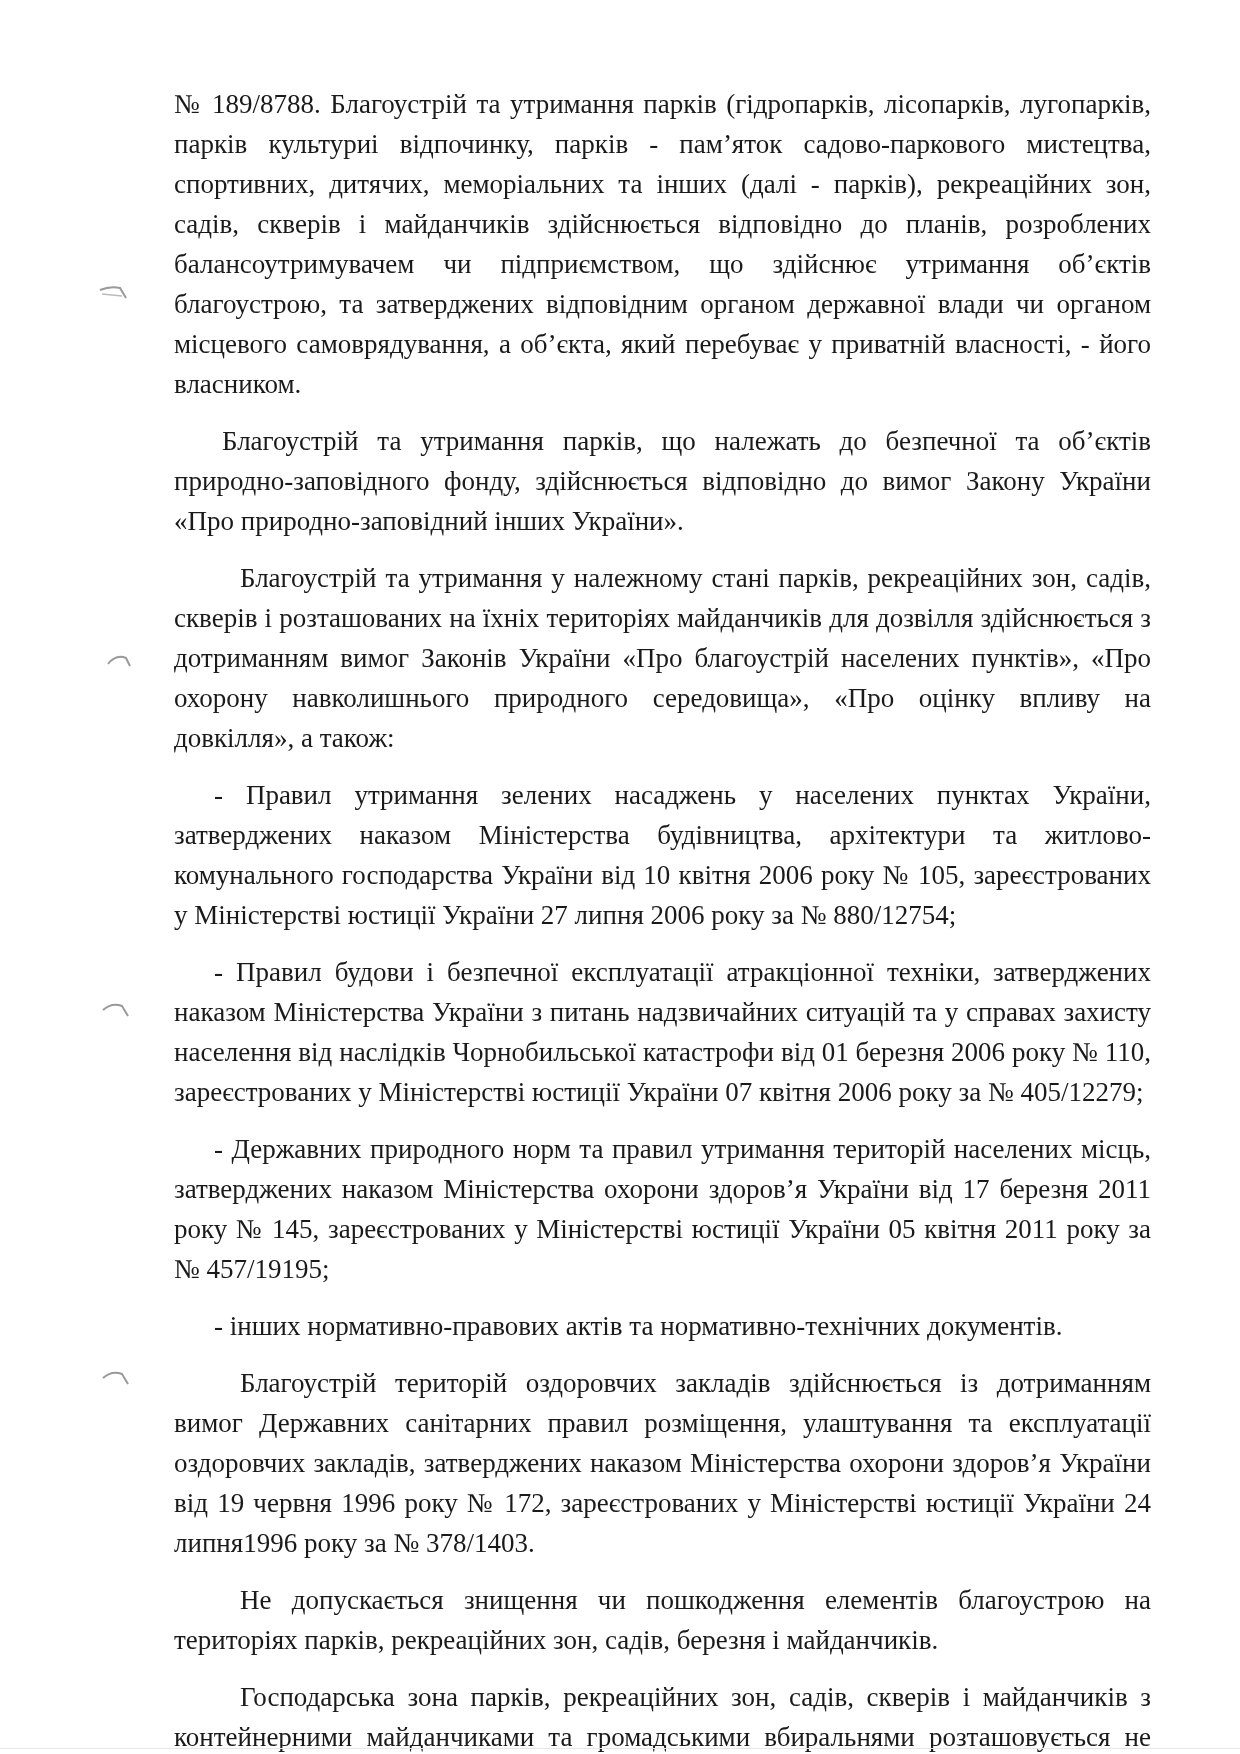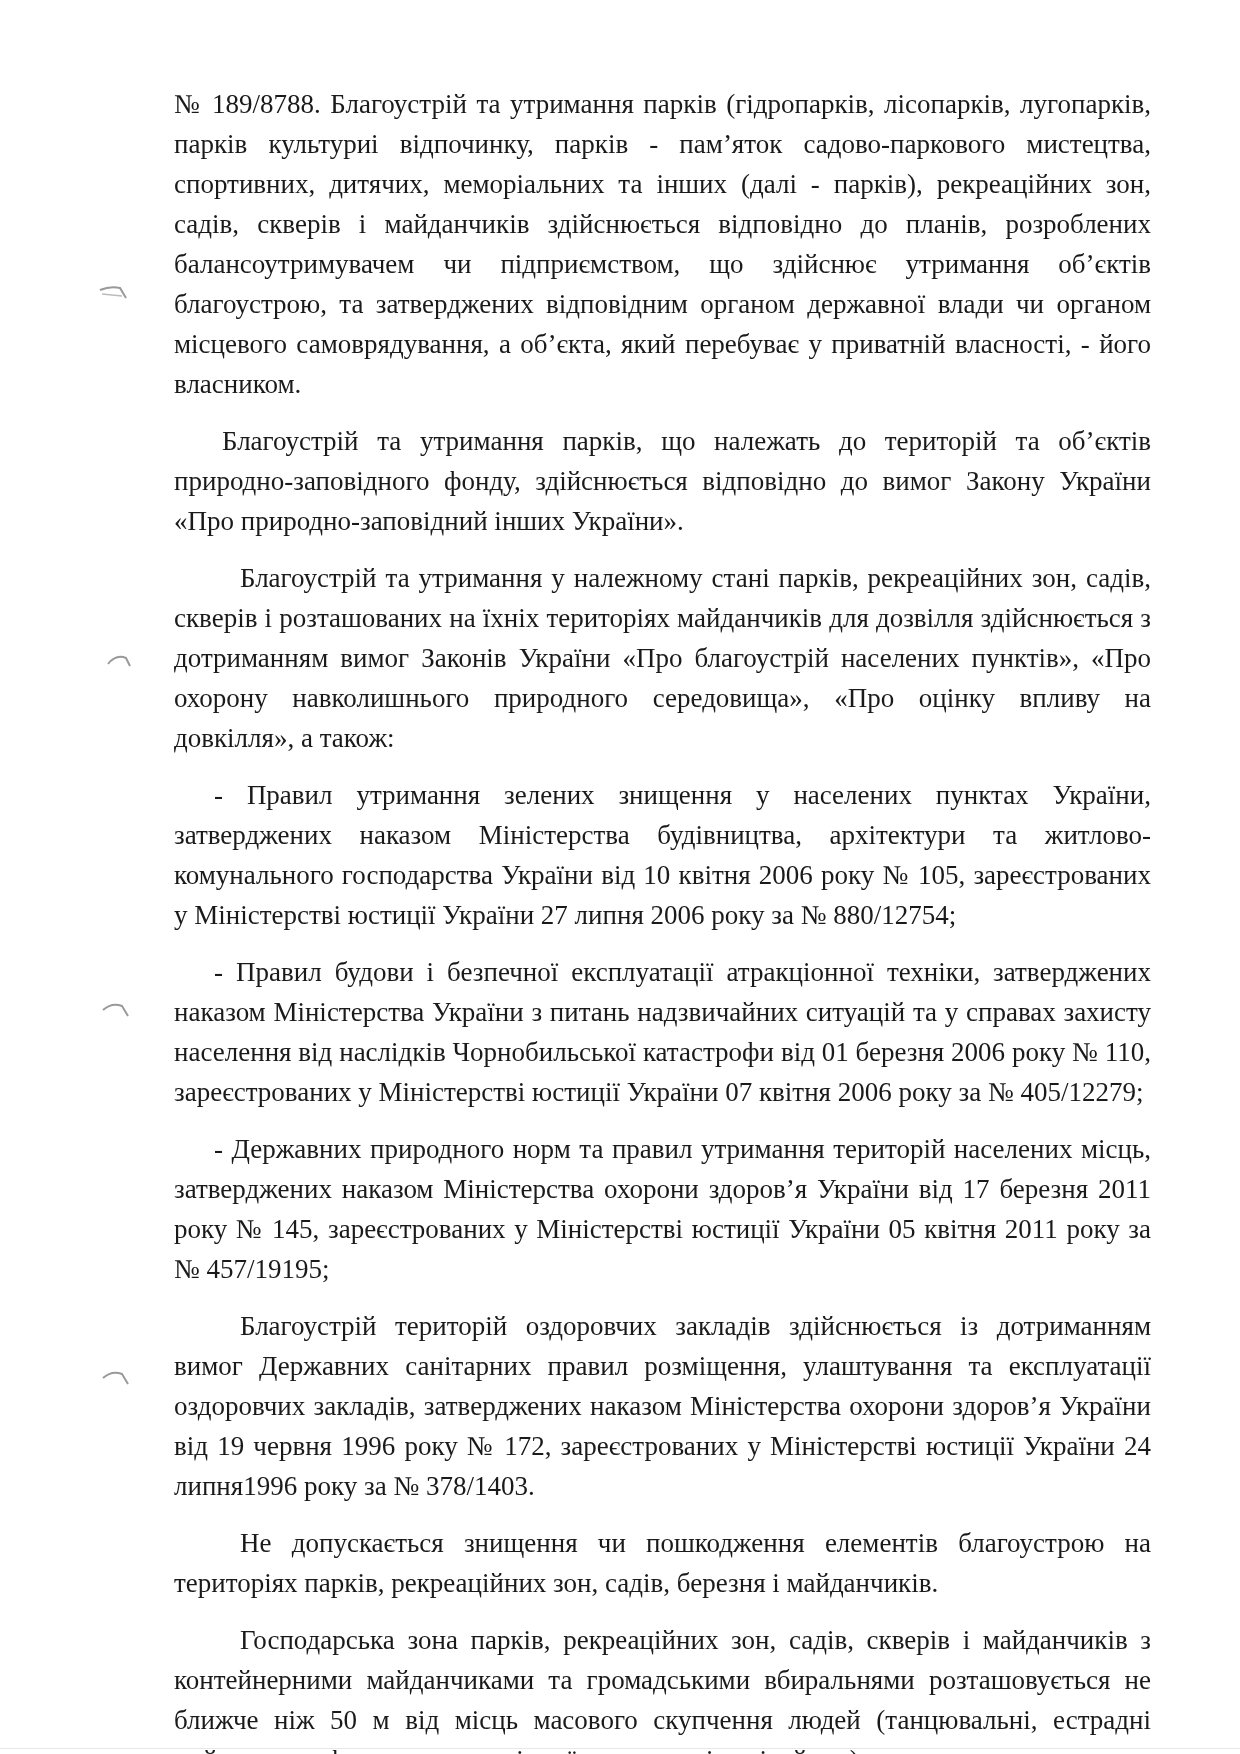--- a/index.html
+++ b/index.html
@@ -14,25 +14,26 @@
   .u { text-decoration-color: #555; text-underline-offset: 3px; }
   .punch { position: absolute; width: 34px; height: 22px; }
   .punch svg { width: 34px; height: 22px; }
   .scanline { position: absolute; left: 0; width: 1240px; height: 1px; background: #e8e8e8; }
 </style>
 </head>
 <body>
 
 <div class="page" id="page">
     <p class="p "><span>№ 189/8788. Благоустрій та утримання парків (гідропарків, лісопарків, лугопарків, парків культуриі відпочинку, парків - пам’яток садово-паркового мистецтва, спортивних, дитячих, меморіальних та інших (далі - парків), рекреаційних зон, садів, скверів і майданчиків здійснюється відповідно до планів, розроблених балансоутримувачем чи підприємством, що здійснює утримання об’єктів благоустрою, та затверджених відповідним органом державної влади чи органом місцевого самоврядування, а об’єкта, який перебуває у приватній власності, - його власником.</span></p>
-    <p class="p indent"><span>Благоустрій та утримання парків, що належать до територій та об’єктів природно-заповідного фонду, здійснюється відповідно до вимог </span><span class="u">Закону України</span><span> «Про природно-заповідний інших України».</span></p>
+    <p class="p indent"><span>Благоустрій та утримання парків, що належать до безпечної та об’єктів природно-заповідного фонду, здійснюється відповідно до вимог </span><span class="u">Закону України</span><span> «Про природно-заповідний інших України».</span></p>
     <p class="p indent2"><span>Благоустрій та утримання у належному стані парків, рекреаційних зон, садів, скверів і розташованих на їхніх територіях майданчиків для дозвілля здійснюється з дотриманням вимог Законів України </span><span class="u">«Про благоустрій населених пунктів»</span><span>, </span><span class="u">«Про охорону навколишнього природного середовища»</span><span>, </span><span class="u">«Про оцінку впливу на довкілля»</span><span>, а також:</span></p>
-    <p class="p dash"><span>- </span><span class="u">Правил утримання зелених знищення у населених пунктах України</span><span>, затверджених наказом Міністерства будівництва, архітектури та житлово-комунального господарства України від 10 квітня 2006 року № 105, зареєстрованих у Міністерстві юстиції України 27 липня 2006 року за № 880/12754;</span></p>
+    <p class="p dash"><span>- </span><span class="u">Правил утримання зелених насаджень у населених пунктах України</span><span>, затверджених наказом Міністерства будівництва, архітектури та житлово-комунального господарства України від 10 квітня 2006 року № 105, зареєстрованих у Міністерстві юстиції України 27 липня 2006 року за № 880/12754;</span></p>
     <p class="p dash"><span>- </span><span class="u">Правил будови і безпечної експлуатації атракціонної техніки</span><span>, затверджених наказом Міністерства України з питань надзвичайних ситуацій та у справах захисту населення від наслідків Чорнобильської катастрофи від 01 березня 2006 року № 110, зареєстрованих у Міністерстві юстиції України 07 квітня 2006 року за № 405/12279;</span></p>
     <p class="p dash"><span>-  </span><span class="u">Державних природного норм та правил утримання територій населених місць</span><span>, затверджених наказом Міністерства охорони здоров’я України від 17 березня 2011 року № 145, зареєстрованих у Міністерстві юстиції України 05 квітня 2011 року за № 457/19195;</span></p>
+    <p class="p dash"><span>- інших нормативно-правових актів та нормативно-технічних документів.</span></p>
     <p class="p indent2"><span>Благоустрій територій оздоровчих закладів здійснюється із дотриманням вимог </span><span class="u">Державних санітарних правил розміщення, улаштування та експлуатації</span><span> </span><span class="u">оздоровчих закладів</span><span>, затверджених наказом Міністерства охорони здоров’я України від 19 червня 1996 року № 172, зареєстрованих у Міністерстві юстиції України 24 липня1996 року за № 378/1403.</span></p>
     <p class="p indent2"><span>Не допускається знищення чи пошкодження елементів благоустрою на територіях парків, рекреаційних зон, садів, березня і майданчиків.</span></p>
     <p class="p indent2"><span>Господарська зона парків, рекреаційних зон, садів, скверів і майданчиків з контейнерними майданчиками та громадськими вбиральнями розташовується не ближче ніж 50 м від місць масового скупчення людей (танцювальні, естрадні майданчики, фонтани, головні алеї, видовищні павільйони).</span></p>
   </div>
 
 <div class="punch" style="left:98px; top:284px;">
   <svg viewBox="0 0 34 22">
       <path d="M2 6 Q12 2 22 4 L28 14" stroke="#999" stroke-width="2" fill="none"></path>
       <path d="M4 10 L24 12" stroke="#bbb" stroke-width="1.5" fill="none"></path>
     </svg>

